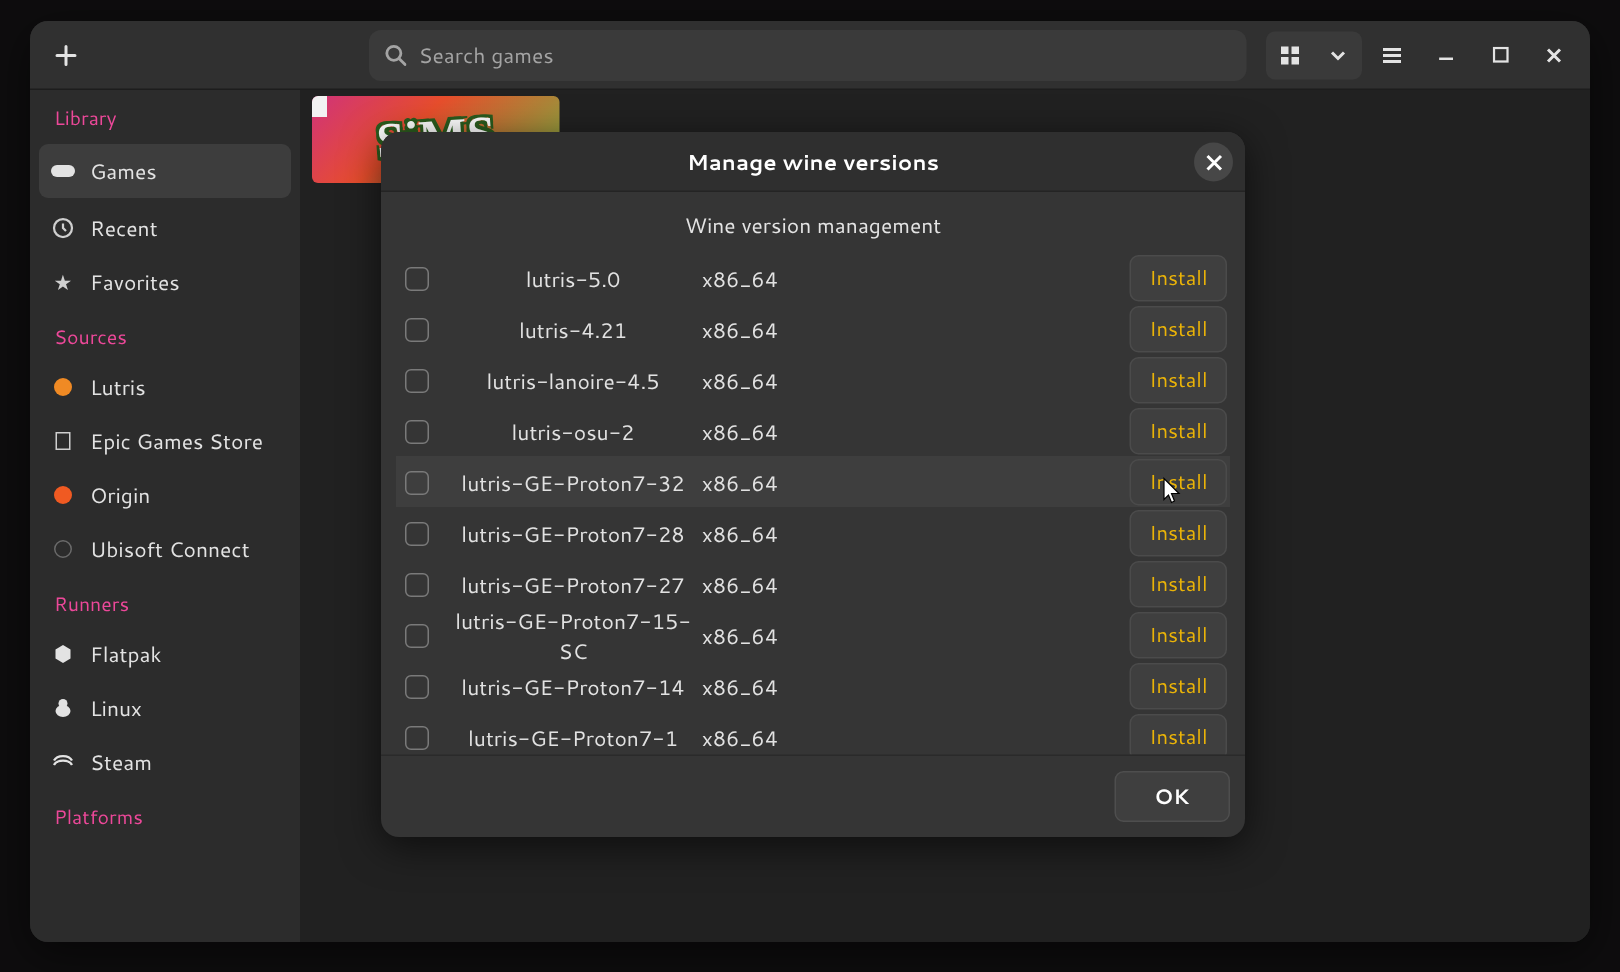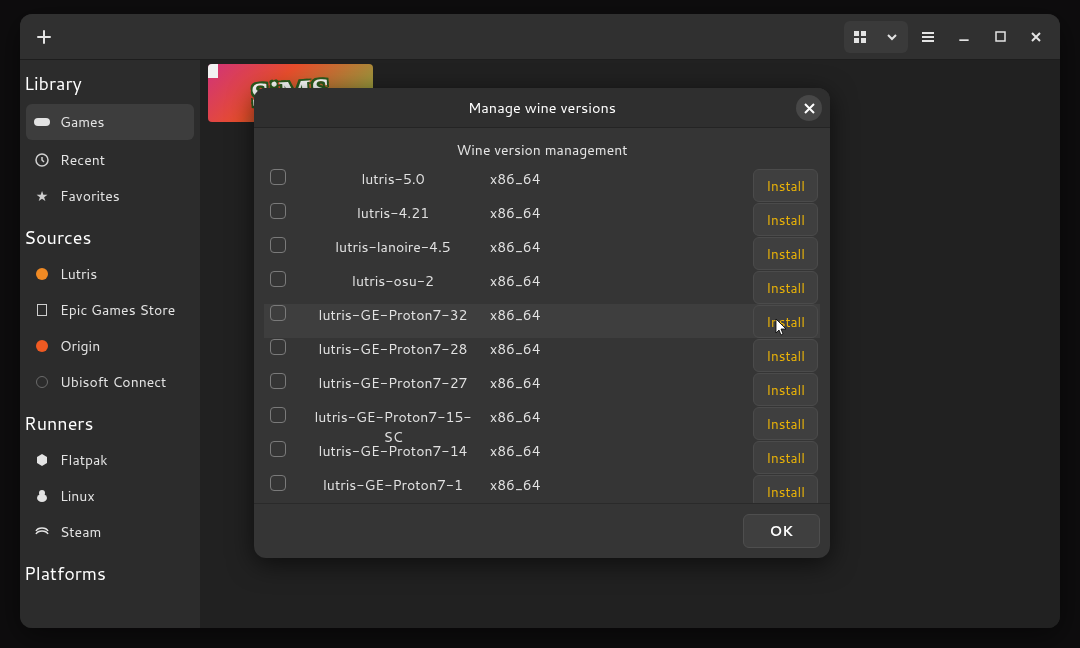--- a/index.html
+++ b/index.html
@@ -52,21 +52,21 @@
   .body-area { flex:1; display:flex; overflow:hidden; }
 
   .sidebar {
     width: 180px;
     background: #2c2c2c;
     color: #cfcfcf;
     font-size: 14px;
     display:flex; flex-direction:column;
     overflow:hidden;
   }
-  .sb-head { padding: 10px 4px 6px; font-size:18px; color:#ffffff; }
+  .sb-head { padding: 10px 16px 6px; font-size:13px; color:#ec4899; }
   .sb-item {
     display:flex; align-items:center; gap:10px;
     padding: 8px 14px;
     color:#e3e3e3;
     cursor:default;
   }
   .sb-item.active { background:#3d3d3d; border-radius:6px; margin:2px 6px; padding-left:8px; }
   .sb-icon { width:16px; display:flex; justify-content:center; color:#cfcfcf; }
 
   .content { flex:1; background:#212121; position:relative; }
@@ -100,36 +100,36 @@
     box-shadow: 0 6px 26px rgba(0,0,0,0.6);
     display:flex; flex-direction:column;
     overflow:hidden;
   }
   .dlg-head {
     height:40px; display:flex; align-items:center; justify-content:center;
     position:relative;
     background:#2f2f2f;
     border-bottom:1px solid #242424;
   }
-  .dlg-title { color:#fff; font-weight:400; font-size:14.5px; }
+  .dlg-title { color:#fff; font-weight:700; font-size:14.5px; }
   .dlg-close {
     position:absolute; right:8px; top:7px;
     width:26px; height:26px; border-radius:50%;
     background:#474747; color:#fff;
     display:flex; align-items:center; justify-content:center;
   }
   .dlg-sub {
     color:#e4e4e4; font-size:14px; text-align:center;
     padding:12px 16px 8px;
   }
   .dlg-list { flex:1; overflow:hidden; padding:0 10px; }
   .row {
-    display:flex; 
+    display:flex; align-items:center;
     height:34px;
-    gap:12px;
+    gap:1px;
     color:#e2e2e2;
     border-top:1px solid transparent;
     font-size:14px;
   }
   .row:nth-child(5){ background:#3e3e3e; }
   .row .chk {
     width:16px; height:16px;
     border:1.5px solid #7a7a7a; border-radius:4px;
     margin: 0 10px 0 6px;
     flex-shrink:0;
@@ -168,20 +168,27 @@
 
 <div class="window">
 
   <div class="titlebar">
     <div class="tb-btn">
       <svg width="16" height="16" viewBox="0 0 16 16">
           <path d="M8 2v12M2 8h12" stroke="#e3e3e3" stroke-width="2" stroke-linecap="round"></path>
         </svg>
     </div>
 
+    <div class="search-wrap">
+      <svg width="15" height="15" viewBox="0 0 16 16">
+          <circle cx="7" cy="7" r="5" stroke="#a4a4a4" stroke-width="2" fill="none"></circle>
+          <path d="M11 11l4 4" stroke="#a4a4a4" stroke-width="2" stroke-linecap="round"></path>
+        </svg>
+      <input placeholder="Search games" style="">
+    </div>
 
     <div class="tb-right">
       <div class="tb-split">
         <div class="tb-sq">
           <svg width="14" height="14" viewBox="0 0 14 14">
               <rect x="1" y="1" width="5" height="5" fill="#e3e3e3"></rect>
               <rect x="8" y="1" width="5" height="5" fill="#e3e3e3"></rect>
               <rect x="1" y="8" width="5" height="5" fill="#e3e3e3"></rect>
               <rect x="8" y="8" width="5" height="5" fill="#e3e3e3"></rect>
             </svg>

